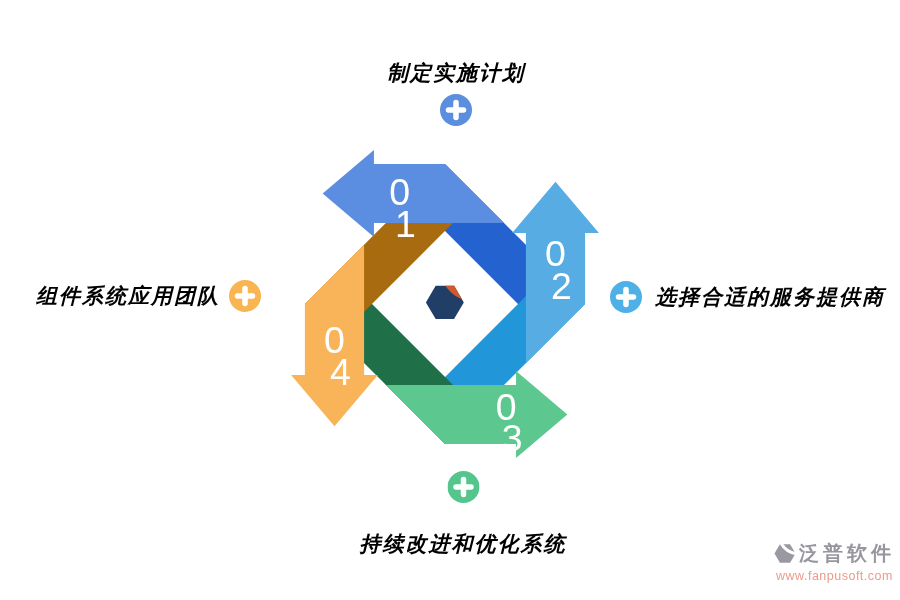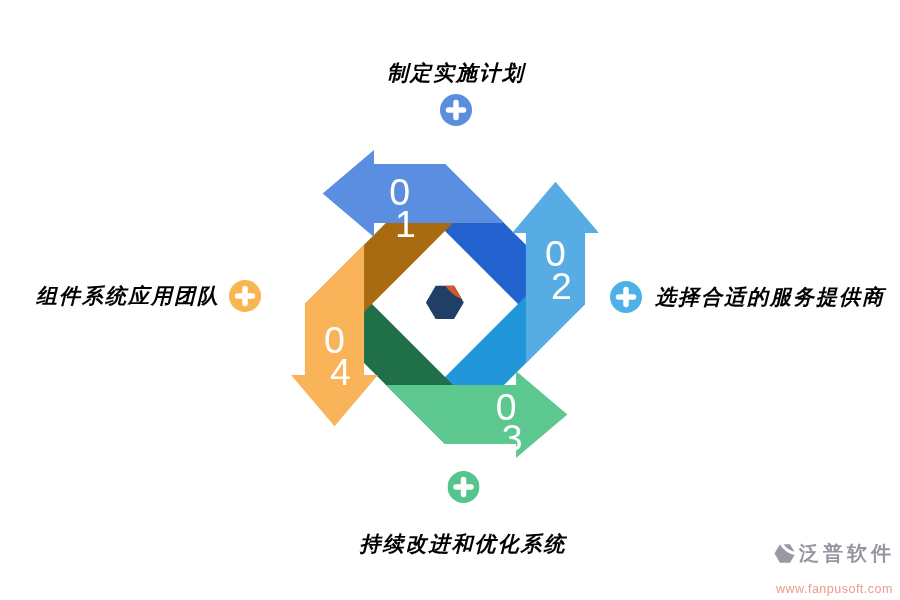--- a/index.html
+++ b/index.html
@@ -9,25 +9,25 @@
   .cycle path{stroke:none;}
   .num{font-family:"Liberation Sans",sans-serif;font-size:38px;fill:#ffffff;text-anchor:middle;}
   .node{position:absolute;display:flex;align-items:center;font-style:italic;}
   .node-top{left:456px;top:60px;transform:translateX(-50%);flex-direction:column;gap:9px;}
   .node-right{left:610px;top:281px;flex-direction:row;gap:13px;}
   .node-left{left:36px;top:280px;flex-direction:row;gap:9px;}
   .node-bottom{left:463px;top:471px;transform:translateX(-50%);flex-direction:column;gap:28px;}
   .label{font-weight:bold;font-size:21px;line-height:1.2;color:#000;
          letter-spacing:2px;white-space:nowrap;}
   .plus{width:32px;height:32px;display:block;}
-  .watermark{position:absolute;right:5px;bottom:4px;display:flex;flex-direction:column;
+  .watermark{position:absolute;right:5px;bottom:17px;display:flex;flex-direction:column;
              align-items:center;}
   .wm-brandrow{display:flex;flex-direction:row;align-items:center;gap:3px;}
   .wm-name{font-weight:bold;font-size:20px;letter-spacing:4px;}
-  .wm-url{font-size:12.5px;letter-spacing:0.5px;margin-top:15px;}
+  .wm-url{font-size:12.5px;letter-spacing:0.5px;margin-top:2px;}
 </style>
 </head>
 <body>
 
 <div class="stage">
 
   <svg class="cycle" viewBox="0 0 300 300">
 
     <g transform="rotate(-90 150 150)" fill="#2463CF">
       <path d="M292,150 L161,281 L127,247 L258,116 Z"></path>

